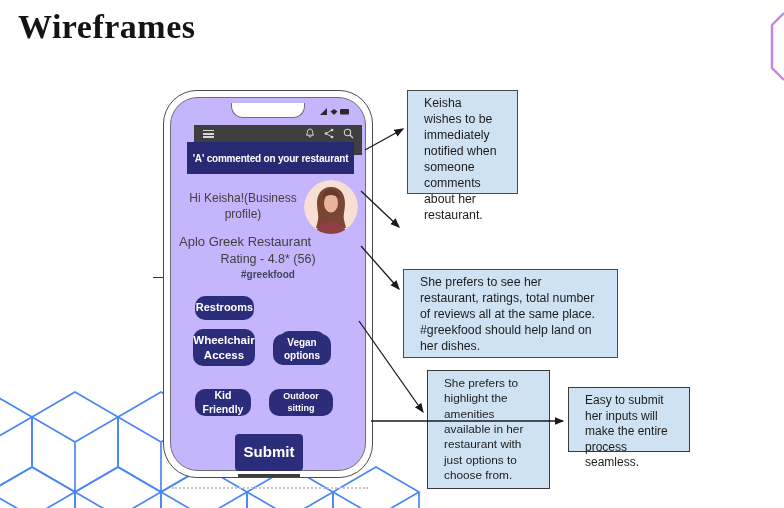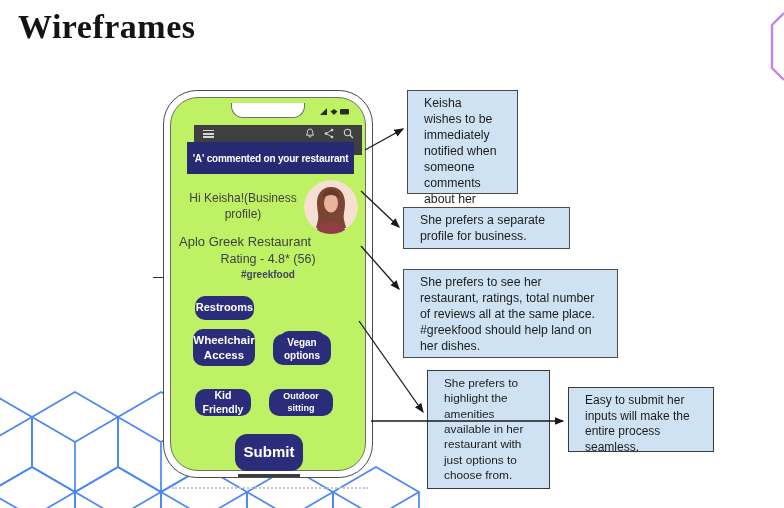--- a/index.html
+++ b/index.html
@@ -21,21 +21,21 @@
   }
   .bg-decor { z-index:0; }
   .arrow-layer { z-index:5; }
   
   .phone {
     position:absolute; left:163px; top:90px; width:210px; height:388px;
     border:1.6px solid #4c4c4c; border-radius:34px; background:#fff; z-index:2;
   }
   .phone-screen {
     position:absolute; left:6px; top:6px; right:6px; bottom:6px;
-    border:1.4px solid #6e6e6e; border-radius:28px; background:#bef264;
+    border:1.4px solid #6e6e6e; border-radius:28px; background:#c4b5fd;
   }
   .notch {
     position:absolute; left:50%; margin-left:-37px; top:4.6px; width:74px; height:15px;
     background:#fff; border:1.4px solid #6e6e6e; border-top:none;
     border-radius:0 0 12px 12px;
   }
   .status-icons { position:absolute; right:15px; top:9px; width:30px; height:8px; }
   .topbar {
     position:absolute; left:23px; top:27px; width:168px; height:30px;
     background:#3f3f3f; z-index:1;
@@ -67,21 +67,21 @@
     position:absolute; background:#2b2d7b; color:#fff; border-radius:10px;
     display:flex; align-items:center; justify-content:center; text-align:center;
     font-weight:700; line-height:1.25; cursor:pointer;
   }
   .b-restrooms { left:24px;  top:198px; width:59px; height:24px; font-size:11px; }
   .b-wifi      { left:108px; top:197px; width:47px; height:25px; font-size:13px;margin-top:36px; }
   .b-wheel     { left:22px;  top:231px; width:62px; height:37px; font-size:11.5px; }
   .b-vegan     { left:102px; top:236px; width:58px; height:31px; font-size:10px; font-weight:600; }
   .b-kid       { left:24px;  top:291px; width:56px; height:27px; font-size:10.5px; }
   .b-outdoor   { left:98px;  top:291px; width:64px; height:27px; font-size:9px; }
-  .b-submit    { left:64px;  top:336px; width:68px; height:37px; font-size:15px; border-radius:12px; }
+  .b-submit    { left:64px;  top:336px; width:68px; height:37px; font-size:15px; border-radius:4px; }
   .home-bar {
     position:absolute; left:67px; top:376px; width:62px; height:3px; background:#3c3c3c;
   }
   .side-tick {
     position:absolute; left:153px; top:277px; width:10px; height:0;
     border-top:1.6px solid #333; z-index:1;
   }
   .dotted-line {
     position:absolute; left:172px; top:487px; width:196px; height:0;
     border-top:2px dotted #c6c6c6; z-index:1;
@@ -89,21 +89,21 @@
   
   .callout {
     position:absolute; background:#cfe2f3; border:1.4px solid #4a4a4a;
     color:#1c1c1c; padding:5px 16px; line-height:1.3; z-index:3;
     font-size:12.3px;
   }
   .c1 { left:407px; top:90px;  width:111px; height:104px; }
   .c2 { left:403px; top:207px; width:167px; height:42px; }
   .c3 { left:403px; top:269px; width:215px; height:89px; }
   .c4 { left:427px; top:370px; width:123px; height:119px; font-size:11.8px; border-width:1.8px; border-color:#3a3a3a; }
-  .c5 { left:568px; top:387px; width:146px; height:65px;  font-size:12px;  border-width:1.8px; border-color:#3a3a3a; }
+  .c5 { left:568px; top:387px; width:122px; height:65px;  font-size:12px;  border-width:1.8px; border-color:#3a3a3a; }
 </style>
 </head>
 <body>
 
 <div id="canvas">
 
   <svg class="bg-decor" viewBox="0 0 784 508">
     <defs>
       <path id="cube" d="M0 0 L43 25 L0 50 L-43 25 Z M-43 25 L-43 75 L0 100 L0 50 M43 25 L43 75 L0 100" fill="none" stroke="#4a86f7" stroke-width="1.7"></path>
     </defs>
@@ -187,21 +187,20 @@
       <div class="pill b-submit">Submit</div>
 
       <div class="home-bar"></div>
     </div>
   </div>
 
   <div class="side-tick"></div>
   <div class="dotted-line"></div>
 
   <div class="callout c1">Keisha wishes to be immediately notified when someone comments about her restaurant.</div>
-  <div class="callout c2">She prefers a separate profile for business.</div>
   <div class="callout c3">She prefers to see her restaurant, ratings, total number of reviews all at the same place. #greekfood should help land on her dishes.</div>
   <div class="callout c4">She prefers to highlight the amenities available in her restaurant with just options to choose from.</div>
   <div class="callout c5">Easy to submit her inputs will make the entire process seamless.</div>
 
   <svg class="arrow-layer" viewBox="0 0 784 508">
     <defs>
       <marker id="ah" markerWidth="9" markerHeight="8" refX="6.5" refY="3" orient="auto">
         <path d="M0 0 L7.5 3 L0 6 Z" fill="#1a1a1a"></path>
       </marker>
     </defs>

